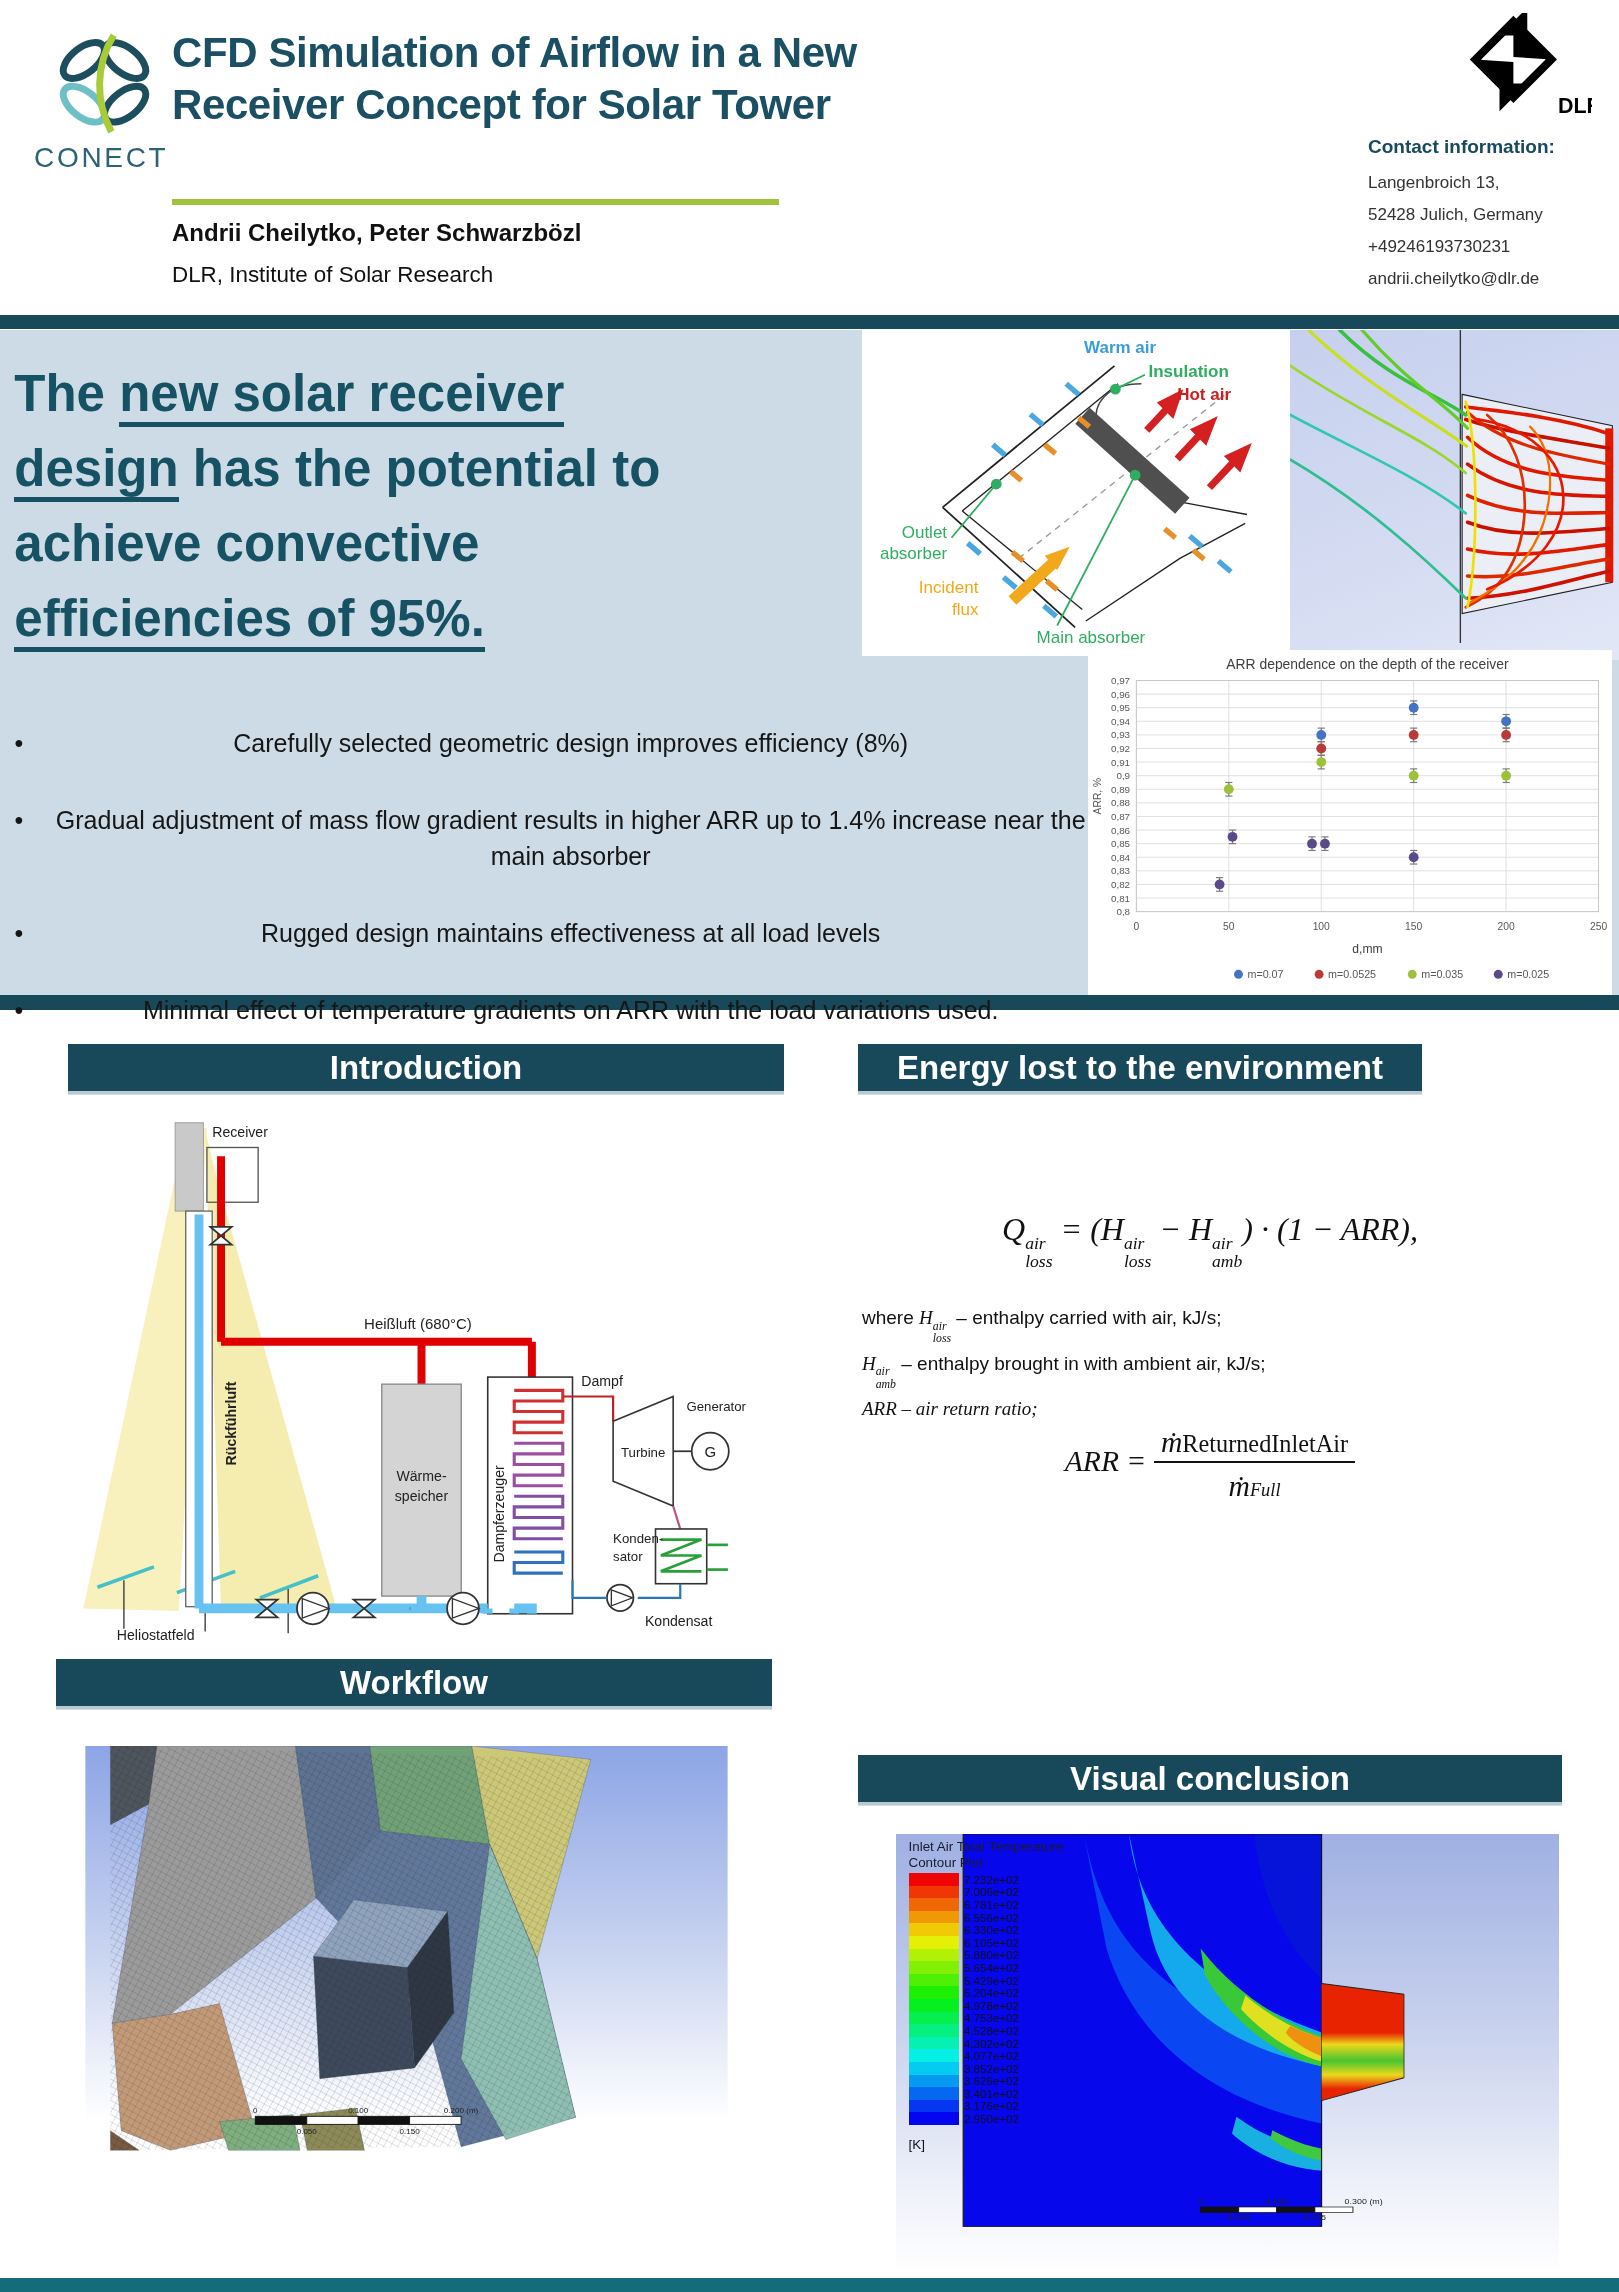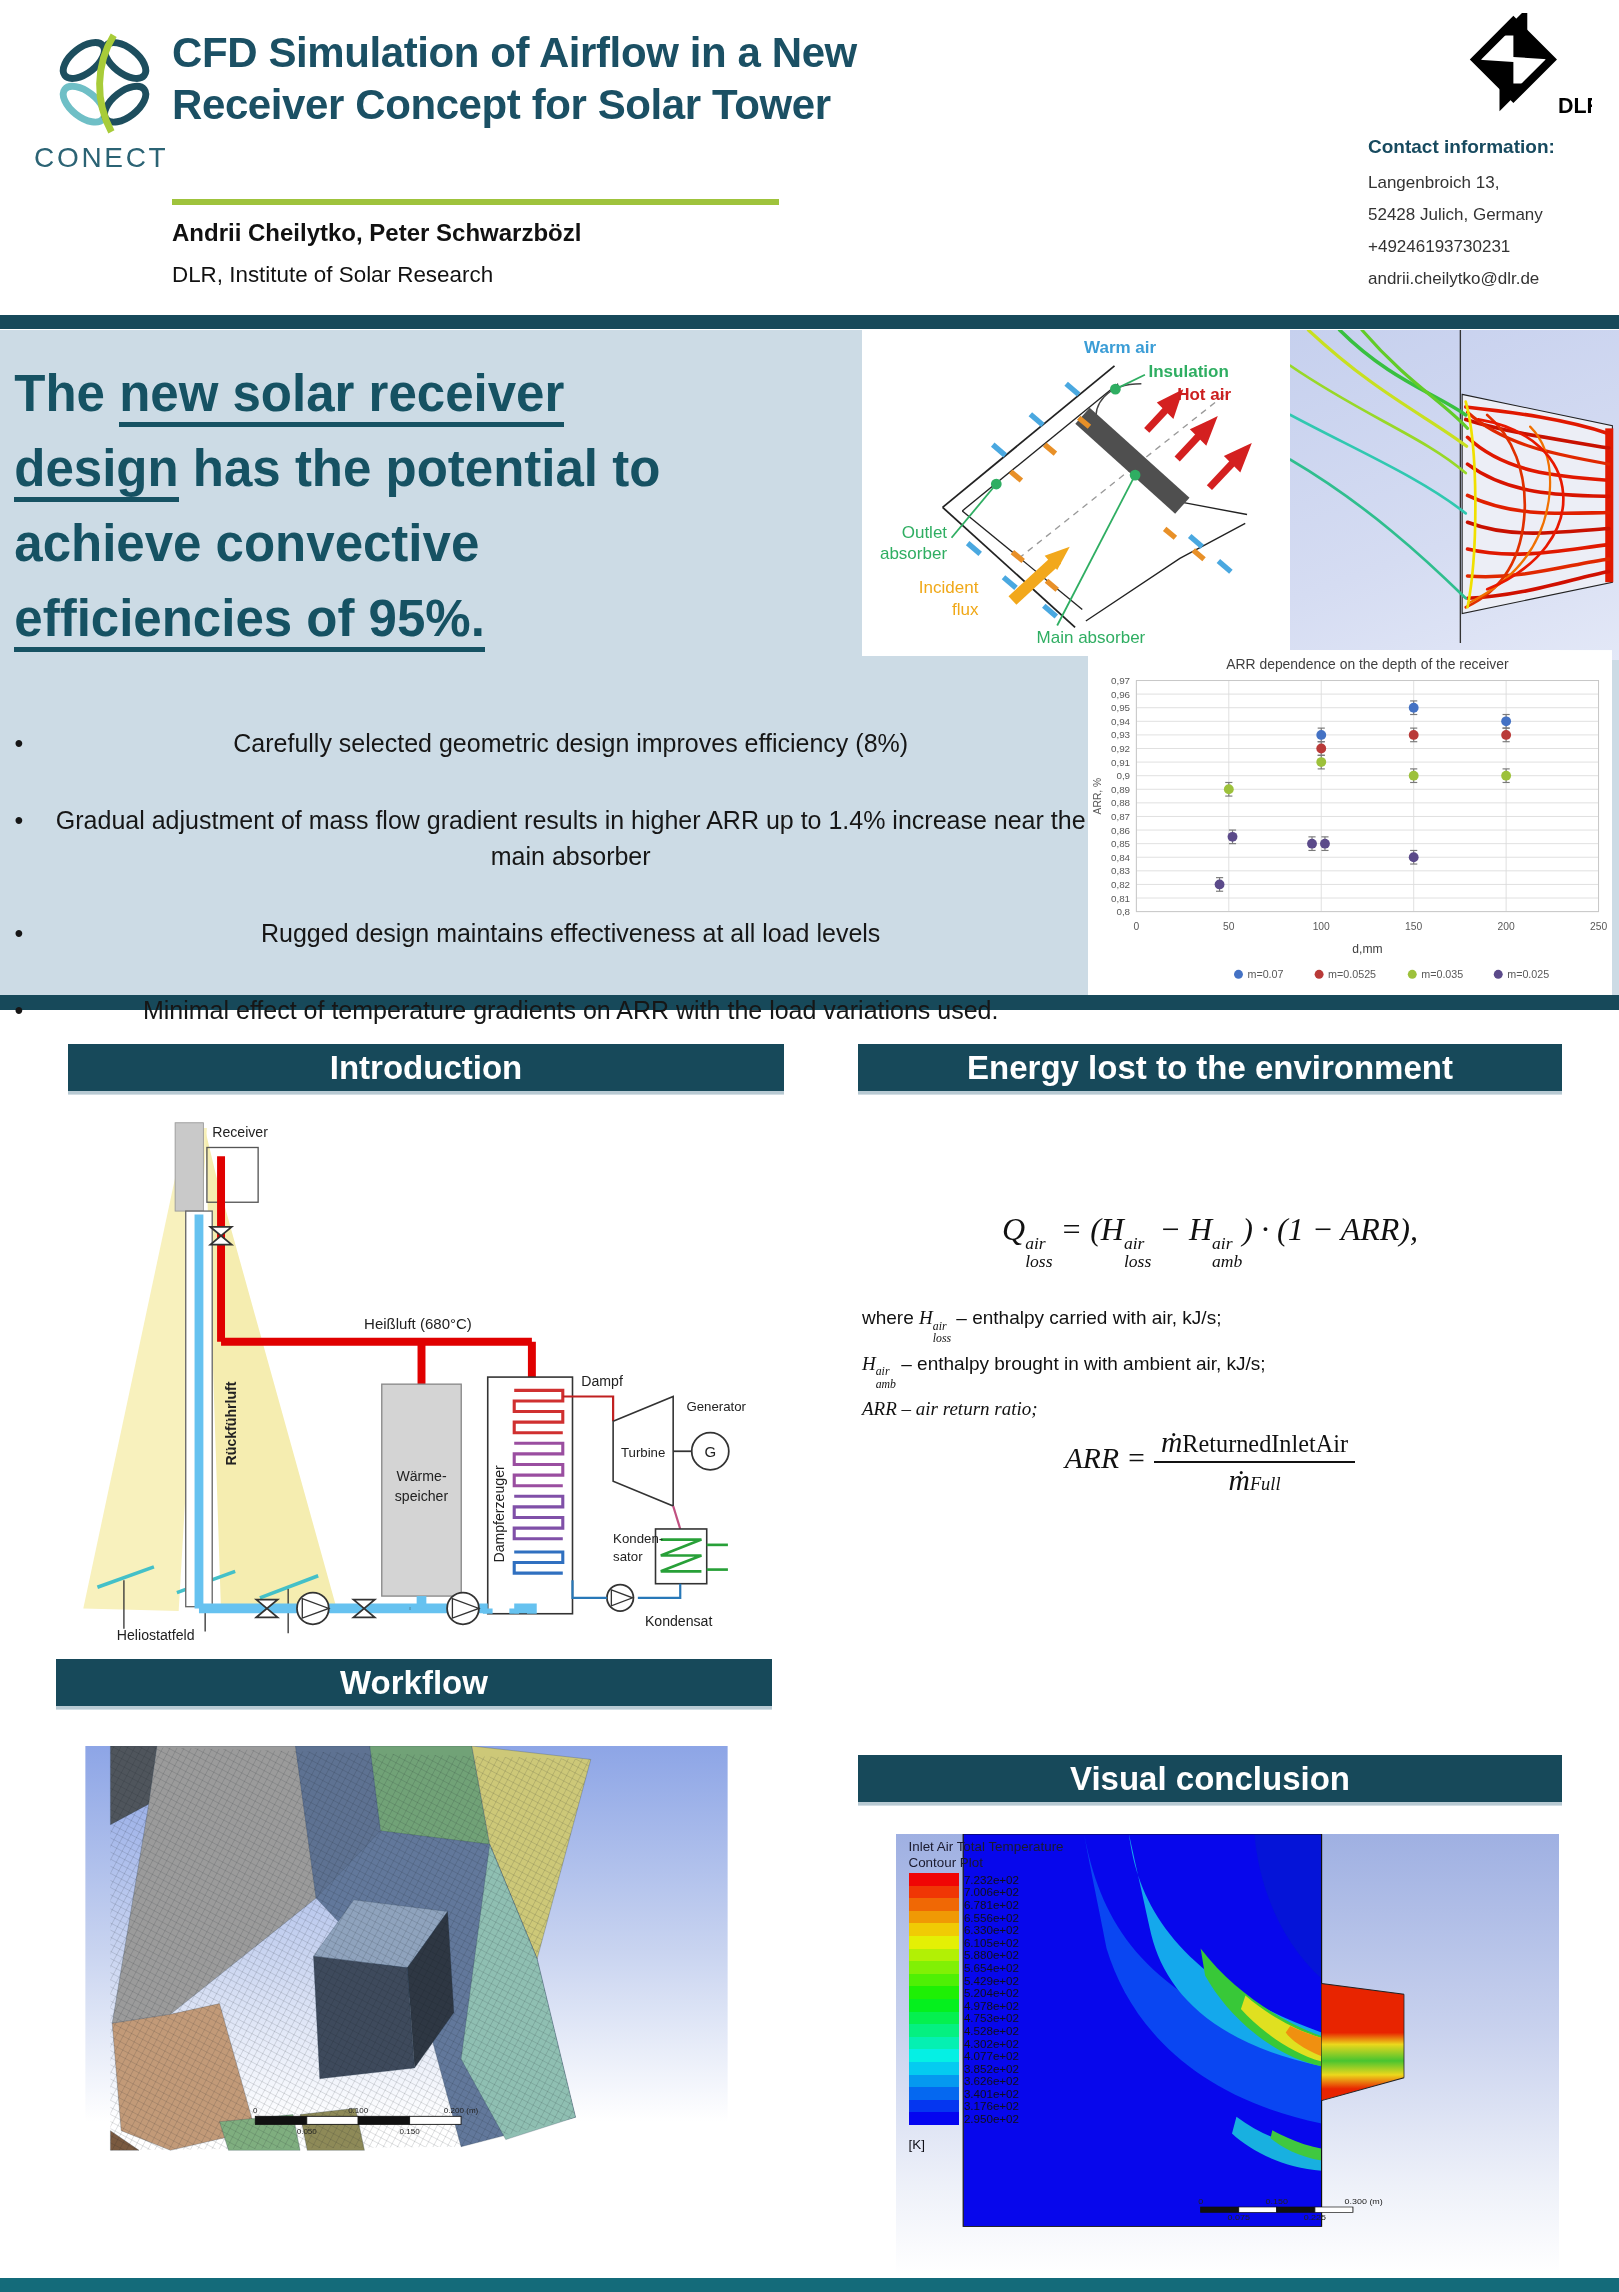--- a/index.html
+++ b/index.html
@@ -37,21 +37,21 @@
 
   
   .formula{font-family:"Liberation Serif",serif;font-style:italic;color:#111;text-align:center;}
   .fq{font-size:32px;}
   .supsub{display:inline-flex;flex-direction:column;font-size:0.55em;line-height:1.05;
           vertical-align:-0.5em;text-align:left;}
   .wherelines{font-size:19px;color:#111;line-height:36px;font-family:"Liberation Sans",sans-serif;}
   .wherelines .sv{font-family:"Liberation Serif",serif;font-style:italic;}
   .frac{display:inline-block;text-align:center;vertical-align:middle;}
   .frac .num{display:block;border-bottom:2.2px solid #111;padding:0 7.2px 1.8px 7.2px;}
-  .frac .den{display:block;padding-top:1px;}
+  .frac .den{display:block;padding-top:7px;}
   .arrf{font-size:29.6px;}
   .para{font-size:27px;line-height:41px;text-align:justify;color:#0d0d0d;}
 
   
   .vis-wrap{background:linear-gradient(180deg,#9fb0e2 0%,#c9d2ee 45%,#eef1f9 80%,#ffffff 100%);}
   .cl-title{font-size:13.4px;color:#1a1a2e;line-height:16px;}
   .crow{display:flex;align-items:center;height:12.6px;justify-content:flex-end;}
   .crow .sw{width:50px;height:12.6px;flex:none;}
   .crow .lb{font-size:11.6px;color:#101018;margin-left:5.4px;white-space:nowrap;}
   .kunit{font-size:13.4px;color:#101018;}
@@ -474,21 +474,21 @@
       <rect x="115" y="6" width="57.5" height="9" fill="#111" stroke="#111"></rect>
       <rect x="172.5" y="6" width="57.5" height="9" fill="#fff" stroke="#111"></rect>
       <text x="0" y="2" font-size="9" fill="#222" text-anchor="middle">0</text>
       <text x="115" y="2" font-size="9" fill="#222" text-anchor="middle">0.100</text>
       <text x="230" y="2" font-size="9" fill="#222" text-anchor="middle">0.200 (m)</text>
       <text x="57.5" y="26" font-size="9" fill="#222" text-anchor="middle">0.050</text>
       <text x="172.5" y="26" font-size="9" fill="#222" text-anchor="middle">0.150</text>
     </g>
   </svg>
 
-  <div class="abs sec-bar" style="left:858px;top:1044px;width:704px;">Energy lost to the environment</div>
+  <div class="abs sec-bar" style="left:858px;top:1044px;width:564px;">Energy lost to the environment</div>
 
   <div class="abs formula fq" style="left:858px;top:1211px;width:704px;">
     <span>Q</span><span class="supsub">
         <span>air</span>
         <span>loss</span>
       </span><span> = (</span><span>H</span><span class="supsub">
         <span>air</span>
         <span>loss</span>
       </span><span> − </span><span>H</span><span class="supsub">
         <span>air</span>

